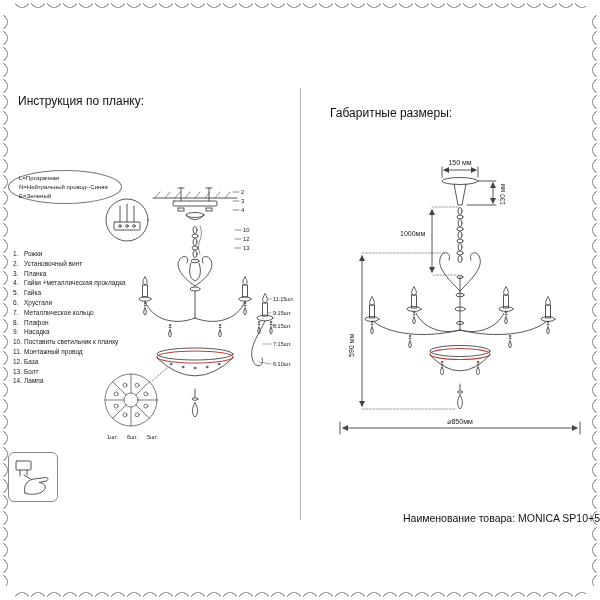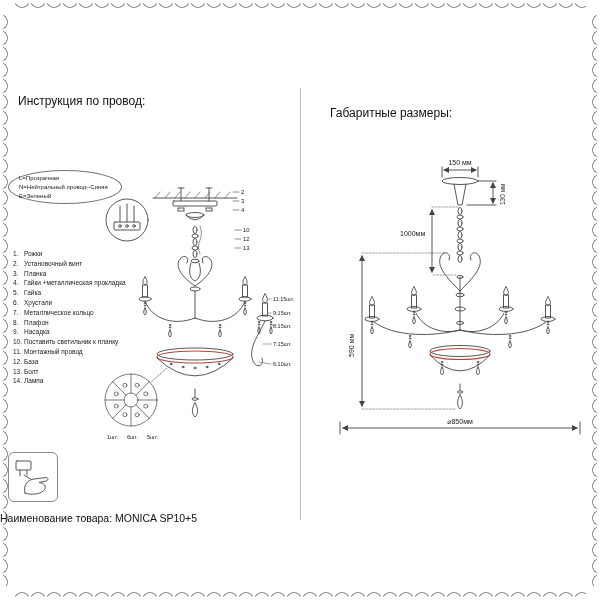--- a/index.html
+++ b/index.html
@@ -21,34 +21,34 @@
     background-image:radial-gradient(circle at 15px 8px,rgba(0,0,0,0) 6.8px,#9e9e9e 6.8px,#9e9e9e 7.8px,rgba(0,0,0,0) 8px);
     background-size:12px 16px;background-repeat:repeat-y}
   .divider{left:300px;top:88px;width:1px;height:432px;background:#b8b8b8}
   .ptitle{font-size:12px;color:#111}
   .legend{left:8px;top:170px;width:114px;height:34px;border:1px solid #777;
     border-radius:50%;box-sizing:border-box;display:flex;flex-direction:column;
     justify-content:center;padding:2px 10px;font-size:6px;line-height:1.5;white-space:nowrap}
   .parts{left:13px;top:249px;width:150px}
   .part{font-size:6.5px;line-height:9.8px;white-space:nowrap}
   .pn{display:inline-block;min-width:11px}
-  .footer{left:0;right:0;top:512px;text-align:left;font-size:10.5px;color:#111}
+  .footer{left:0;right:0;top:512px;text-align:right;font-size:10.5px;color:#111}
   .hint{left:8px;top:452px;width:50px;height:50px;border:1px solid #8a8a8a;border-radius:6px;box-sizing:border-box}
   svg text{stroke:none}
 </style>
 </head>
 <body>
 
 <div class="edge edge-top"></div>
 <div class="edge edge-bottom"></div>
 <div class="edge edge-left"></div>
 <div class="edge edge-right"></div>
 <div class="abs divider"></div>
 
-<div class="abs ptitle" style="left:18px;top:94px">Инструкция по провод:</div>
+<div class="abs ptitle" style="left:18px;top:94px">Инструкция по планку:</div>
 
 <div class="abs legend">
   <div>L=Прозрачная</div>
   <div>N=Нейтральный провод--Синяя</div>
   <div>E=Зеленый</div>
 </div>
 
 <div class="abs parts">
   <div class="part"><span class="pn">1.</span><span>Рожки</span></div>
   <div class="part"><span class="pn">2.</span><span>Установочный винт</span></div>

